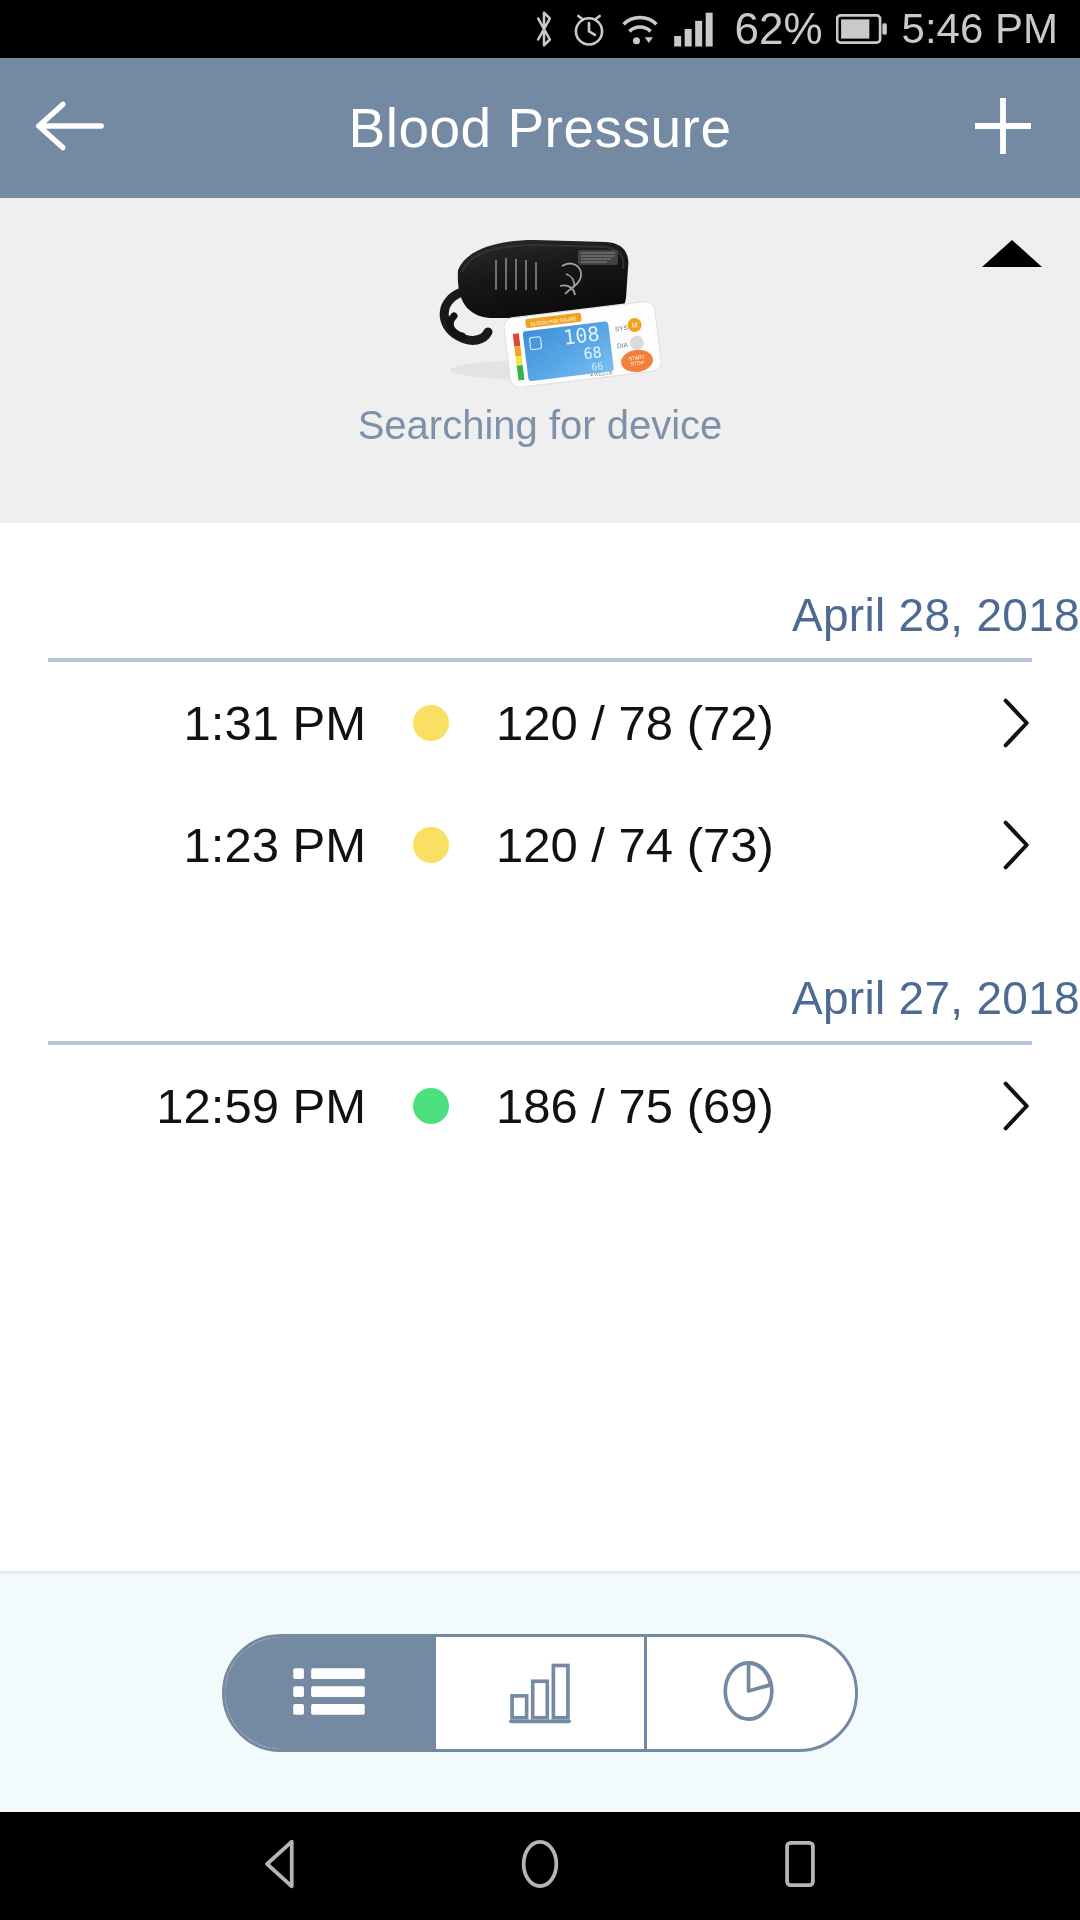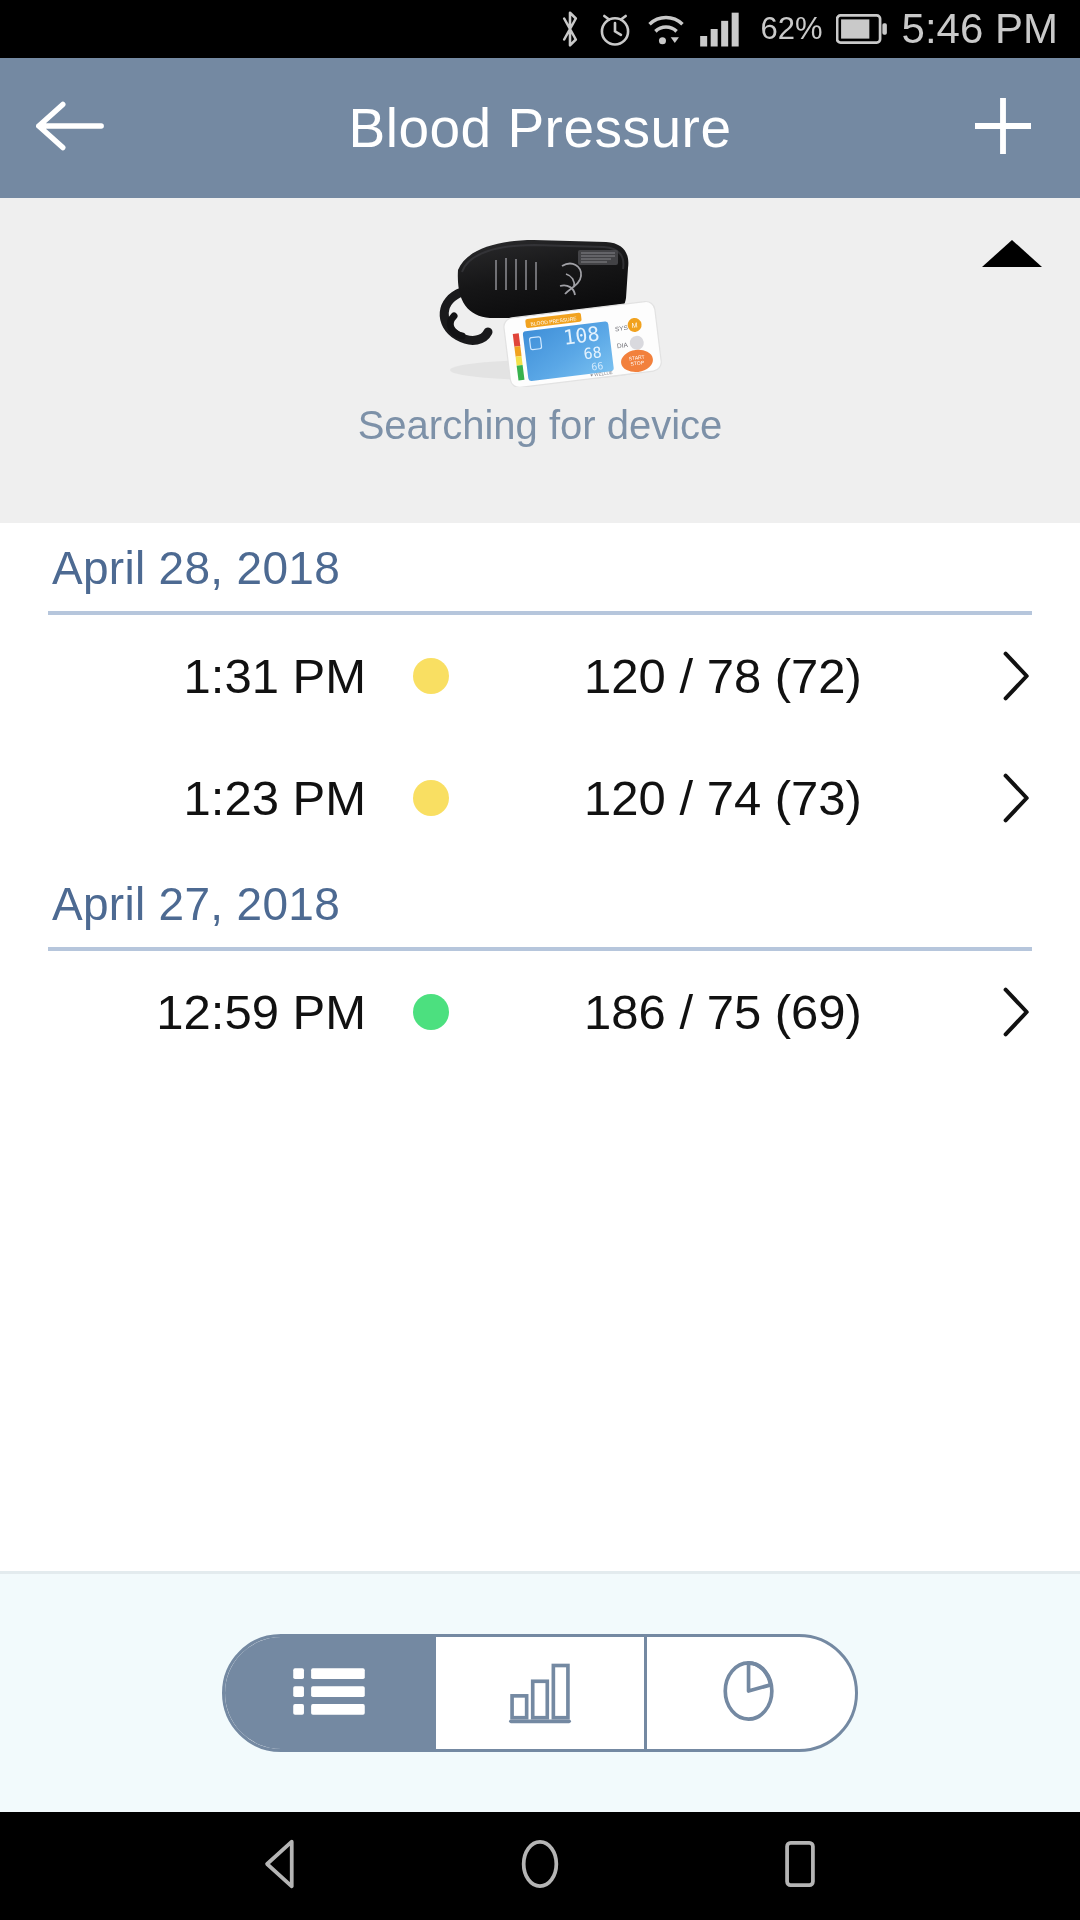--- a/index.html
+++ b/index.html
@@ -41,21 +41,21 @@
   }
   .statusbar svg { display: block; }
   .sb-text {
     color: #c9c9c9;
     font-size: 42px;
     letter-spacing: 0px;
     font-family: "Liberation Sans", sans-serif;
   }
   .sb-pct {
     color: #c9c9c9;
-    font-size: 31px;
+    font-size: 44px;
     margin-left: 20px;
   }
   .sb-clock { margin-left: 14px; }
 
   
   .appbar {
     height: 140px;
     background: #7489a2;
     display: flex;
     align-items: center;
@@ -135,22 +135,23 @@
   
   .list {
     flex: 1 1 auto;
     background: #ffffff;
     overflow: hidden;
   }
   .date-header {
     color: #4d6a92;
     font-size: 46px;
     font-weight: 400;
-    padding: 18px 0 16px 52px;
+    padding: 65px 0 16px 52px;
     letter-spacing: 0.3px;
+    text-align: right;
   }
   .date-rule {
     height: 4px;
     background: #b6c6dc;
     margin: 0 48px 0 48px;
   }
   .reading-row {
     height: 122px;
     display: flex;
     align-items: center;
@@ -174,21 +175,20 @@
   .r-dot {
     width: 36px;
     height: 36px;
     border-radius: 50%;
     display: block;
   }
   .r-value {
     flex: 1 1 auto;
     color: #111111;
     font-size: 49px;
-    text-align: center;
     white-space: nowrap;
     padding-right: 34px;
   }
   .r-chevron {
     flex: 0 0 auto;
     width: 48px;
     display: flex;
     justify-content: flex-end;
     align-items: center;
   }

